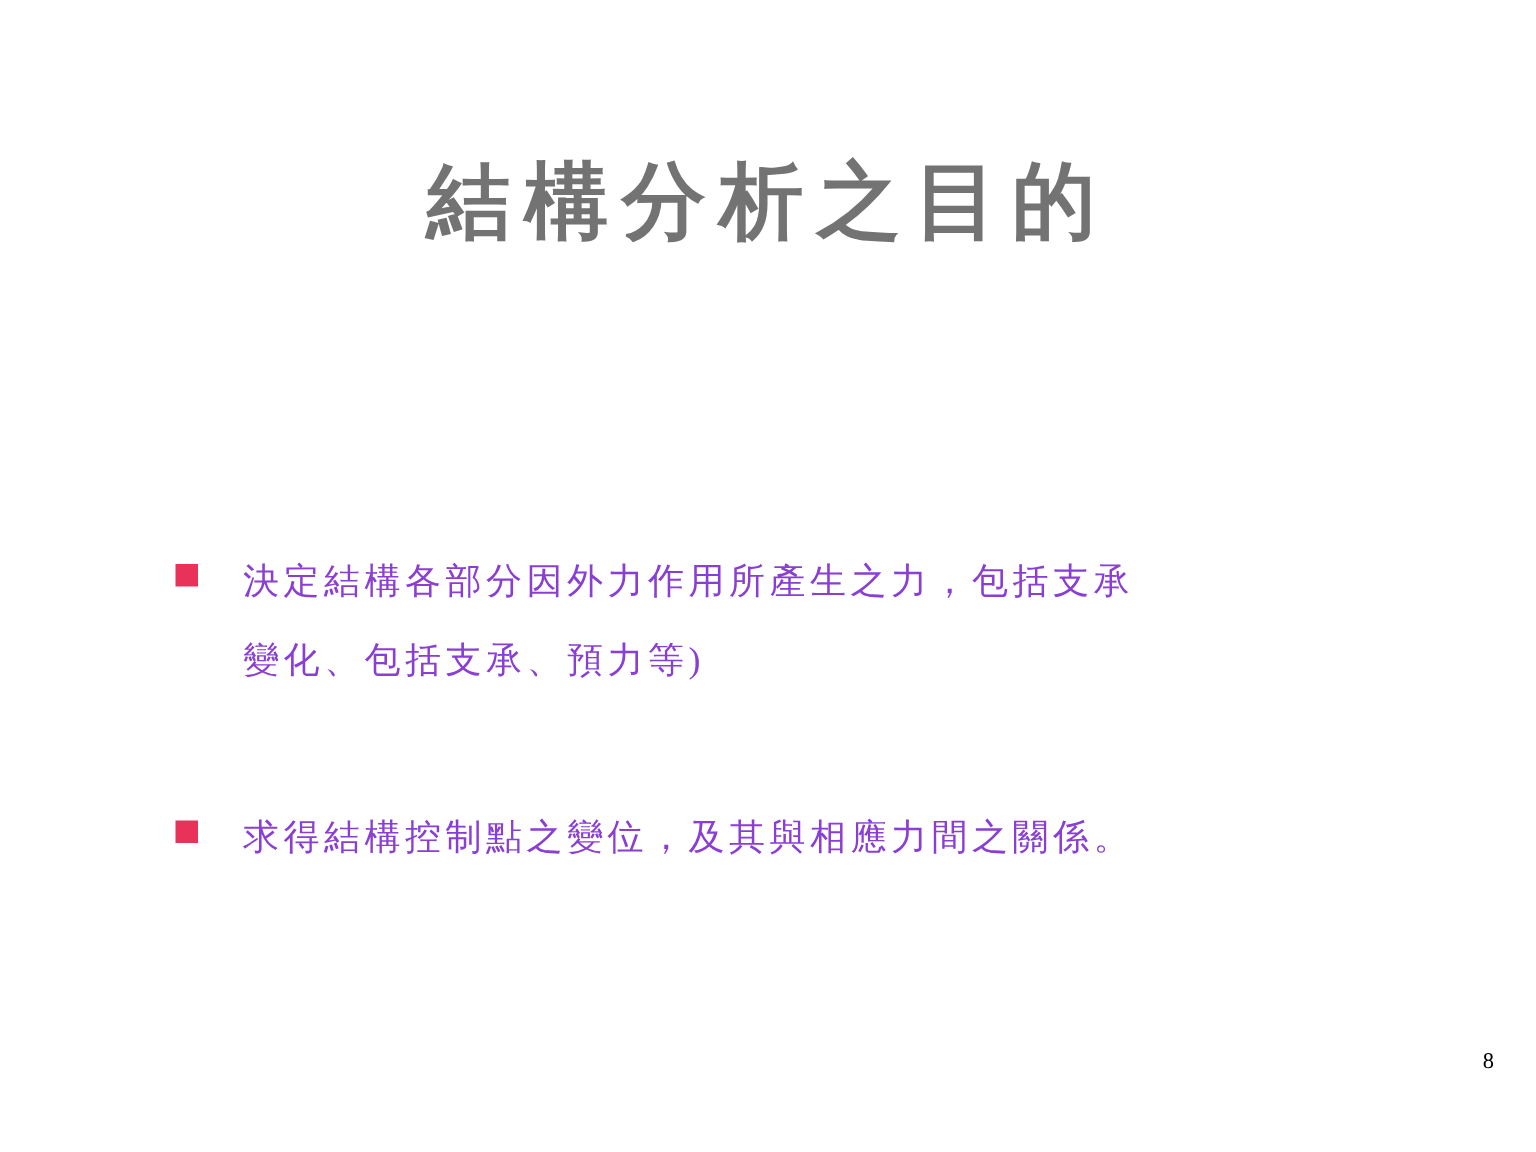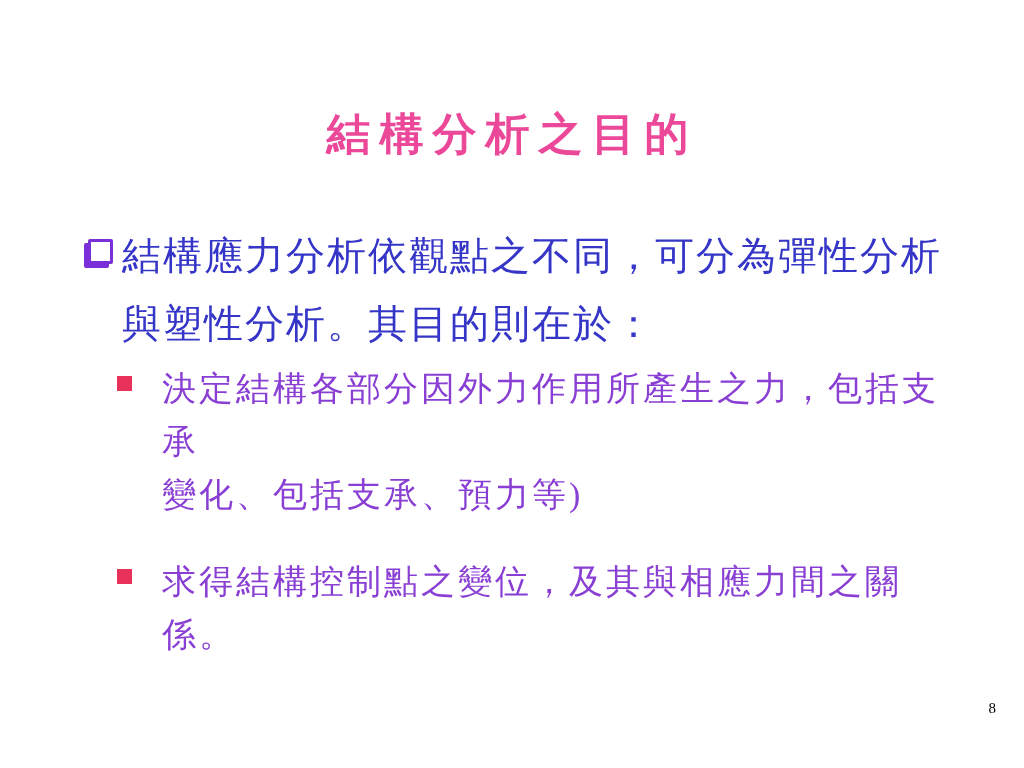--- a/index.html
+++ b/index.html
@@ -16,22 +16,22 @@
     font-family: "Liberation Serif", serif;
   }
   
   .title {
     position: absolute;
     top: 100px;
     left: 0;
     width: 100%;
     margin: 0;
     text-align: center;
-    color: #ec4899;
-    font-size: 44px;
+    color: #737373;
+    font-size: 56px;
     line-height: 70px;
     font-weight: bold;
     letter-spacing: 9px;
   }
   
   .bullet-l1 {
     position: absolute;
     left: 88px;
     top: 222px;
     width: 880px;
@@ -53,29 +53,29 @@
     border-radius: 2px;
     background: #ffffff;
     box-shadow: -4px 4px 0 0 #7a2fd9;
   }
   
   .bullet-l2 {
     position: absolute;
     left: 117px;
     width: 850px;
     color: #8a3fd4;
-    font-size: 34px;
+    font-size: 24px;
     line-height: 53px;
     letter-spacing: 3px;
   }
   .bullet-l2 .text {
     padding-left: 45px;
   }
   .sub1 { top: 362px; }
-  .sub2 { top: 555px; }
+  .sub2 { top: 533px; }
   .sq-bullet {
     position: absolute;
     left: 0;
     top: 14px;
     width: 15px;
     height: 15px;
     background: #e8325a;
   }
   .line { display: block; }
   
@@ -89,27 +89,20 @@
     letter-spacing: 0;
   }
 </style>
 </head>
 <body>
 
 <div class="slide">
 
   <h1 class="title">結構分析之目的</h1>
 
-  <div class="bullet-l1">
-    <span class="cb-bullet"></span>
-    <div class="text">
-      <span class="line">結構應力分析依觀點之不同，可分為彈性分析</span>
-      <span class="line">與塑性分析。其目的則在於：</span>
-    </div>
-  </div>
 
   <div class="bullet-l2 sub1">
     <span class="sq-bullet"></span>
     <div class="text">
       <span class="line">決定結構各部分因外力作用所產生之力，包括支承</span>
       <span class="line">變化、包括支承、預力等)</span>
     </div>
   </div>
 
   <div class="bullet-l2 sub2">

